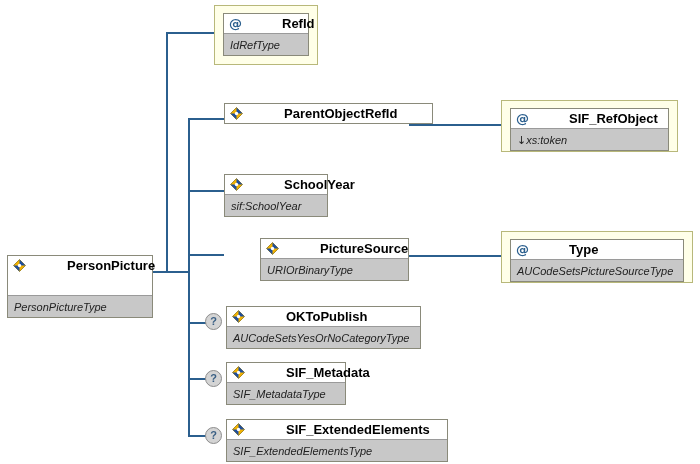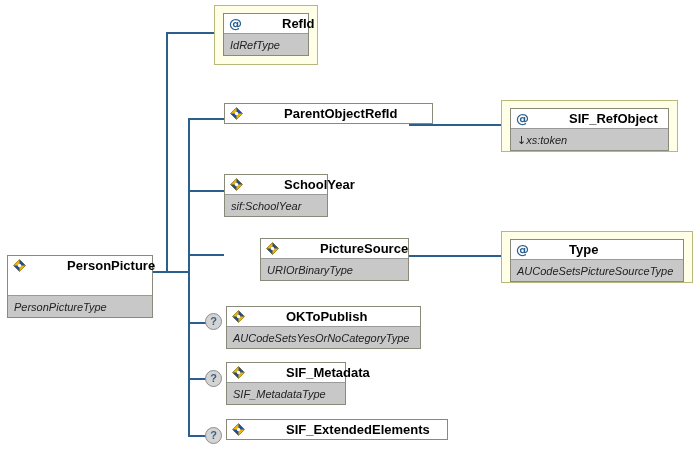--- a/index.html
+++ b/index.html
@@ -295,16 +295,19 @@
         <span class="icon-el">
           <svg width="13" height="13" viewBox="0 0 13 13">
             <polygon points="6.5,0.5 12.5,6.5 6.5,12.5 0.5,6.5" fill="#f2b203" stroke="#8a6d00" stroke-width="0.7"></polygon>
             <polygon points="6.5,0.5 12.5,6.5 6.5,6.5" fill="#1f4e9c"></polygon>
             <polygon points="0.5,6.5 6.5,6.5 6.5,12.5" fill="#1f4e9c"></polygon>
             <circle cx="6.5" cy="6.5" r="1.7" fill="#ffffff"></circle>
           </svg>
         </span>
         <span class="title-text">SIF_ExtendedElements</span>
       </div>
+      <div class="type-row">
+        <span class="type-text">SIF_ExtendedElementsType</span>
+      </div>
     </div>
   </div>
 
 </div>
 
 </body></html>

